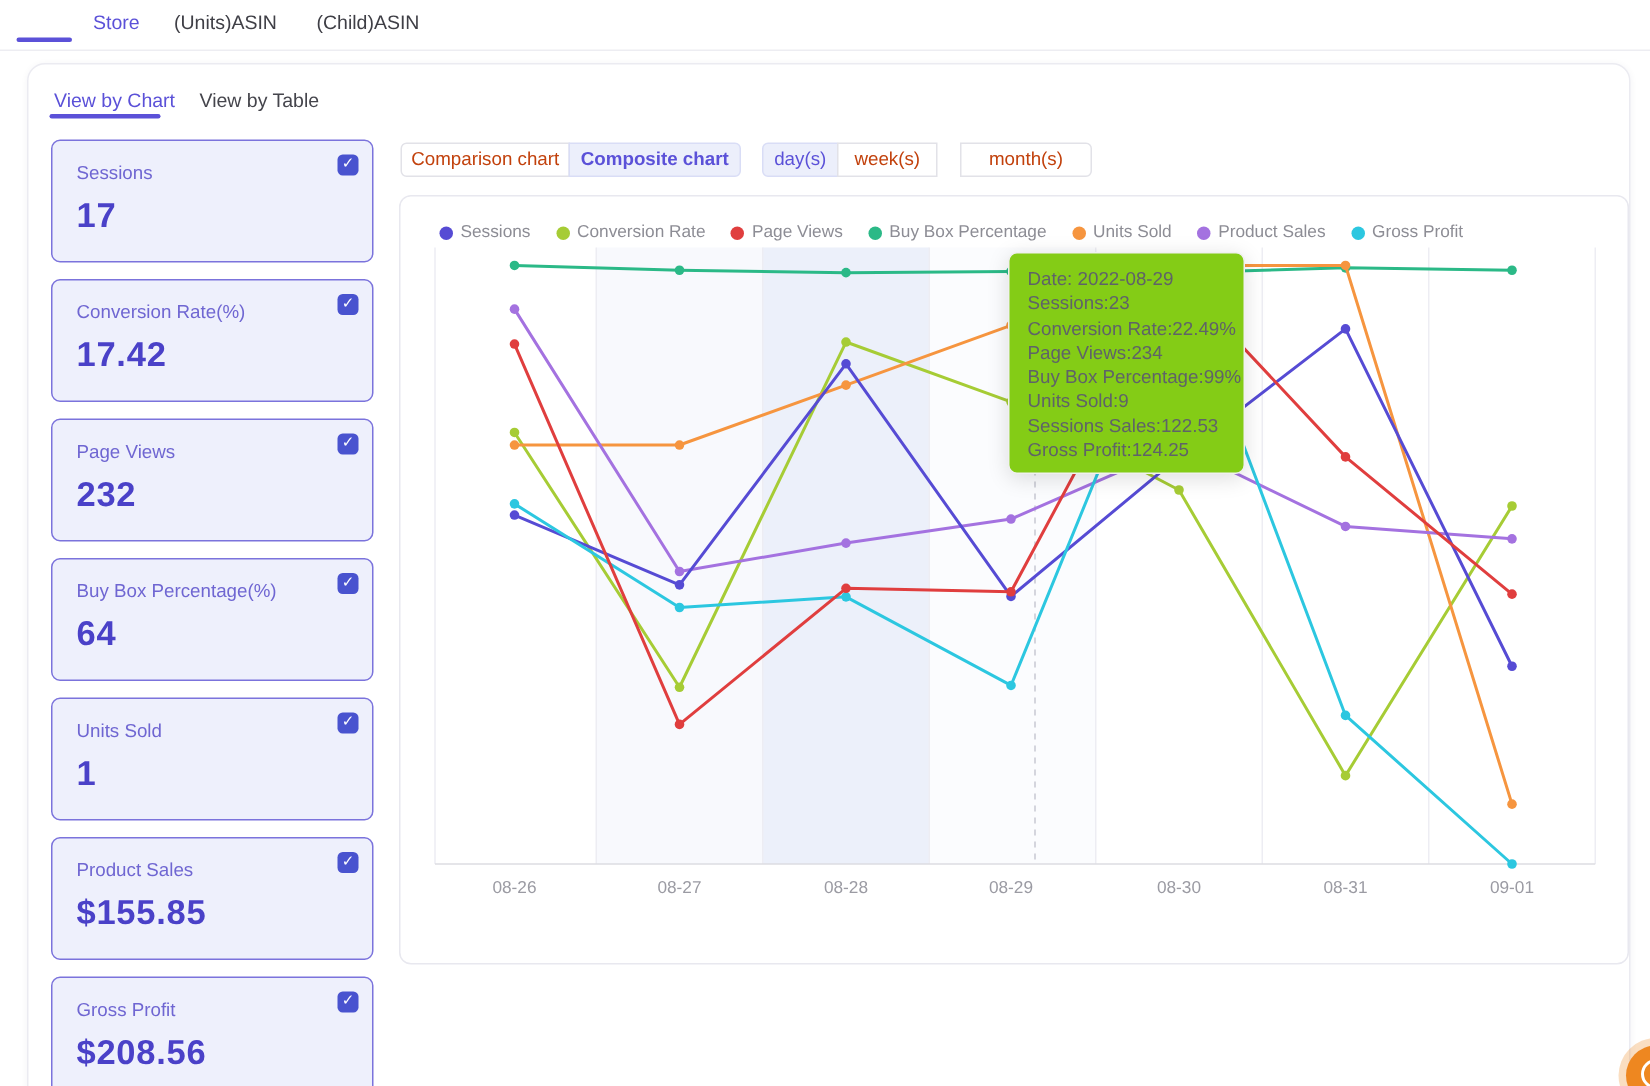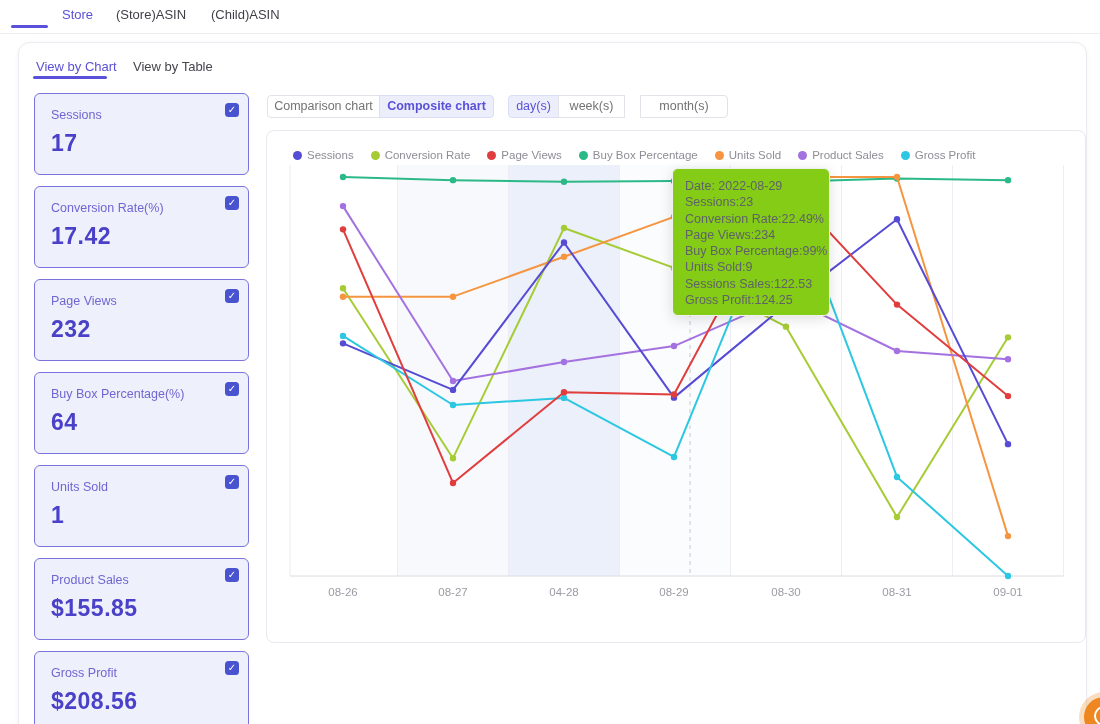--- a/index.html
+++ b/index.html
@@ -24,21 +24,21 @@
   
   .metric-card{left:34px;width:215px;height:82px;background:#eef0fc;border:1px solid #7b73dc;
                border-radius:6px;box-sizing:border-box;}
   .metric-label{position:absolute;left:16px;top:14px;font-size:12.5px;color:#6f66d2;}
   .metric-value{position:absolute;left:16px;top:36px;font-size:23px;font-weight:bold;color:#4a41c8;letter-spacing:.5px;}
   .metric-check{position:absolute;right:9px;top:9px;width:14px;height:14px;background:#4953cf;
                 border-radius:3.5px;color:#fff;font-size:10px;line-height:14px;text-align:center;cursor:pointer;}
 
   
   .ctl-btn{position:absolute;top:95px;height:23px;box-sizing:border-box;border:1px solid #e2e2e8;
-           background:#fff;color:#737373;font-size:12.5px;line-height:21px;text-align:center;cursor:pointer;}
+           background:#fff;color:#c2410c;font-size:12.5px;line-height:21px;text-align:center;cursor:pointer;}
   .ctl-btn.active{background:#eceffb;color:#5b51d8;border-color:#d9ddf6;}
 
   
   #chart-card{left:266px;top:130px;width:820px;height:513px;border:1px solid #e8e8ef;border-radius:8px;
               box-sizing:border-box;background:#fff;}
   #legend{left:293px;top:149px;display:flex;gap:17px;align-items:center;}
   .legend-item{display:flex;align-items:center;cursor:pointer;}
   .legend-dot{width:9px;height:9px;border-radius:50%;}
   .legend-label{margin-left:5px;font-size:11.5px;color:#8d8d95;}
 
@@ -56,21 +56,21 @@
              box-shadow:0 0 0 5px rgba(238,135,32,.28);cursor:pointer;z-index:6;}
   #headset{position:absolute;left:10px;top:9px;width:16px;height:16px;border:2.5px solid #fff;border-radius:50%;}
   #headset:after{content:"";position:absolute;left:10px;top:13px;width:6px;height:4px;background:#fff;border-radius:2px;}
 </style>
 </head>
 <body>
 
 <div id="page">
 
   <span class="abs topnav-tab active" style="left:16px;top:7px;">Store</span>
-  <span class="abs topnav-tab" style="left:70px;top:7px;">(Store)ASIN</span>
+  <span class="abs topnav-tab" style="left:70px;top:7px;">(Units)ASIN</span>
   <span class="abs topnav-tab" style="left:165px;top:7px;">(Child)ASIN</span>
   <div class="abs" id="store-underline"></div>
   <div class="abs" id="topnav-sep"></div>
 
   <div class="abs" id="main-card"></div>
 
   <span class="abs viewtab active" style="left:36px;top:59px;">View by Chart</span>
   <span class="abs viewtab" style="left:133px;top:59px;">View by Table</span>
   <div class="abs" id="viewtab-underline"></div>
 
@@ -214,21 +214,21 @@
       <circle cx="453" cy="482.9433962264151" r="3.2" fill="#e03e3e"></circle>
       <circle cx="564" cy="392.2132075471698" r="3.2" fill="#e03e3e"></circle>
       <circle cx="674" cy="394.5396226415094" r="3.2" fill="#e03e3e"></circle>
       <circle cx="786" cy="185.9377358490566" r="3.2" fill="#e03e3e"></circle>
       <circle cx="897" cy="304.58490566037733" r="3.2" fill="#e03e3e"></circle>
       <circle cx="1008" cy="396.0905660377358" r="3.2" fill="#e03e3e"></circle>
     </svg>
   <div class="abs" id="x-labels" style="left:0;top:0;">
       <div class="x-label" style="left: 313px; top: 586px;">08-26</div>
       <div class="x-label" style="left: 423px; top: 586px;">08-27</div>
-      <div class="x-label" style="left: 534px; top: 586px;">04-28</div>
+      <div class="x-label" style="left: 534px; top: 586px;">08-28</div>
       <div class="x-label" style="left: 644px; top: 586px;">08-29</div>
       <div class="x-label" style="left: 756px; top: 586px;">08-30</div>
       <div class="x-label" style="left: 867px; top: 586px;">08-31</div>
       <div class="x-label" style="left: 978px; top: 586px;">09-01</div>
     </div>
 
   <div class="abs" id="tooltip">
     <div class="tt-line">Date: 2022-08-29</div>
     <div class="tt-line">Sessions:23</div>
     <div class="tt-line">Conversion Rate:22.49%</div>

